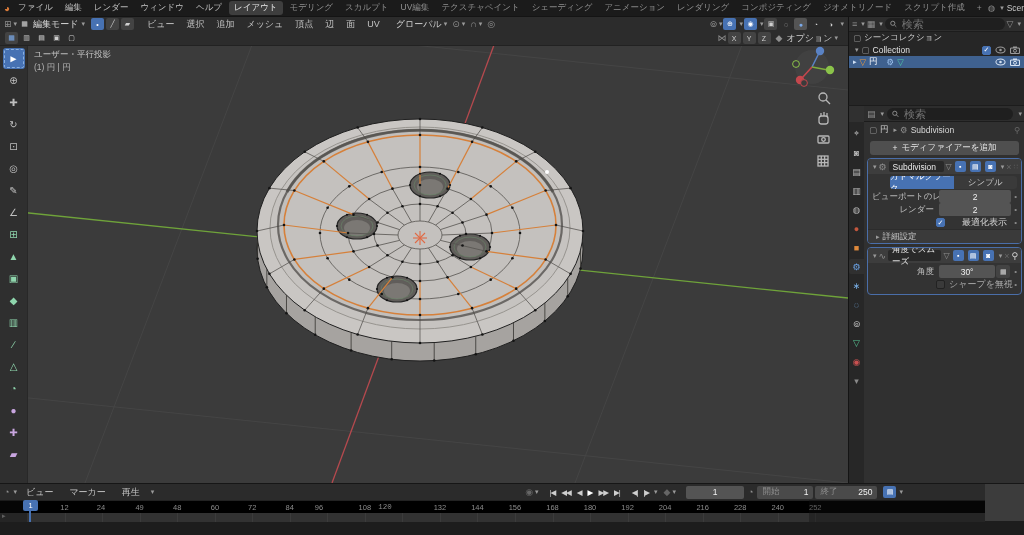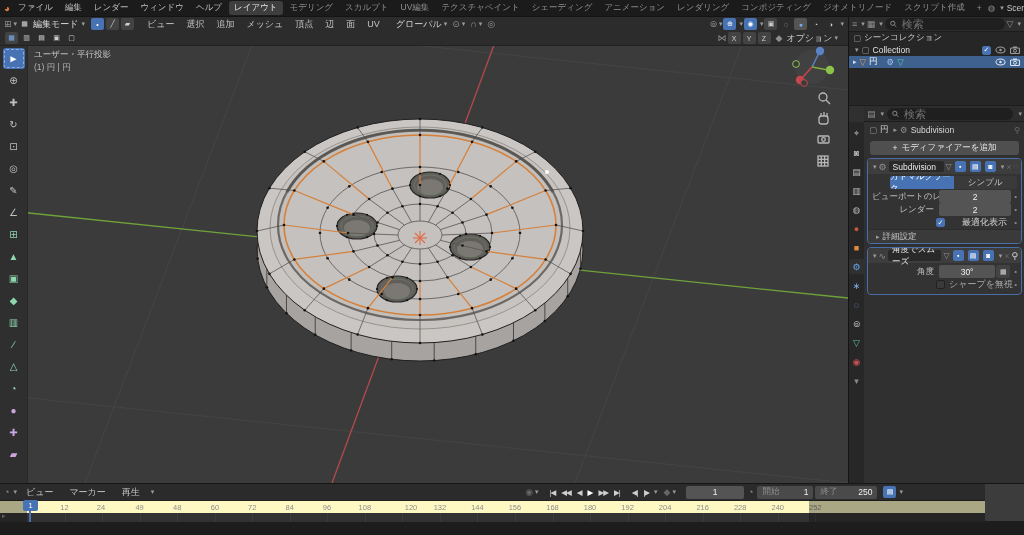--- a/index.html
+++ b/index.html
@@ -80,21 +80,21 @@
   .seg{display:flex;height:13px;margin:2px 4px 1px 22px;border-radius:3px;overflow:hidden;flex:1}
   .seg div{flex:1;display:flex;align-items:center;justify-content:center;font-size:8.5px}
   .seg .on{background:#4772b3;color:#fff}
   .seg .off{background:#3a3a3a;color:#c6c6c6}
   
   #timeline{left:0;top:483px;width:985px;height:38px;background:#2b2b2b;border-top:1px solid #161616;
     box-sizing:border-box}
   #tl-header{height:16px;display:flex;align-items:center;padding:0 4px 0 4px;gap:2px;white-space:nowrap}
   #tl-header .menu{padding:0 7px;color:#c4c4c4}
   .pb{color:#cfcfcf;font-size:7.5px;padding:0 3px;letter-spacing:-1px}
-  #ruler{position:absolute;left:0;top:16px;width:985px;height:13px;background:#fef9c3;
+  #ruler{position:absolute;left:0;top:16px;width:985px;height:13px;background:#000000;
     border-top:1px solid #222}
   .tick{position:absolute;top:2px;font-size:7.5px;color:#8d8d8d;transform:translateX(-50%)}
   #track{position:absolute;left:0;top:29px;width:985px;height:9px;background:#323232}
   .shade{position:absolute;top:16px;height:22px;background:rgba(15,15,15,.35)}
   #playhead{position:absolute;left:23px;top:16px;width:15px;height:11px;background:#4772b3;border-radius:2px;
     color:#fff;font-size:7.5px;display:flex;align-items:center;justify-content:center;z-index:3}
   #playline{position:absolute;left:29px;top:27px;width:2px;height:11px;background:#4772b3;z-index:3}
   #tl-corner{left:985px;top:483px;width:39px;height:38px;background:#3c3c3c;border-top:1px solid #161616;
     box-sizing:border-box}
   
@@ -700,23 +700,23 @@
     </div>
   </div>
   <div id="ruler">
       <span class="tick" style="left: 64.536px;">12</span>
       <span class="tick" style="left: 101px;">24</span>
       <span class="tick" style="left: 139.608px;">49</span>
       <span class="tick" style="left: 177.144px;">48</span>
       <span class="tick" style="left: 215px;">60</span>
       <span class="tick" style="left: 252.216px;">72</span>
       <span class="tick" style="left: 289.752px;">84</span>
-      <span class="tick" style="left: 327px;">96</span>
+      <span class="tick" style="left: 319px;">96</span>
       <span class="tick" style="left: 364.824px;">108</span>
-      <span class="tick" style="left: 411px;">120</span>
+      <span class="tick" style="left: 385px; font-family: Liberation Mono, monospace;">120</span>
       <span class="tick" style="left: 439.896px;">132</span>
       <span class="tick" style="left: 477.432px;">144</span>
       <span class="tick" style="left: 514.968px;">156</span>
       <span class="tick" style="left: 552.504px;">168</span>
       <span class="tick" style="left: 590.04px;">180</span>
       <span class="tick" style="left: 627.576px;">192</span>
       <span class="tick" style="left: 665.112px;">204</span>
       <span class="tick" style="left: 702.648px; text-align: center;">216</span>
       <span class="tick" style="left: 740.184px;">228</span>
       <span class="tick" style="left: 777.72px;">240</span>

